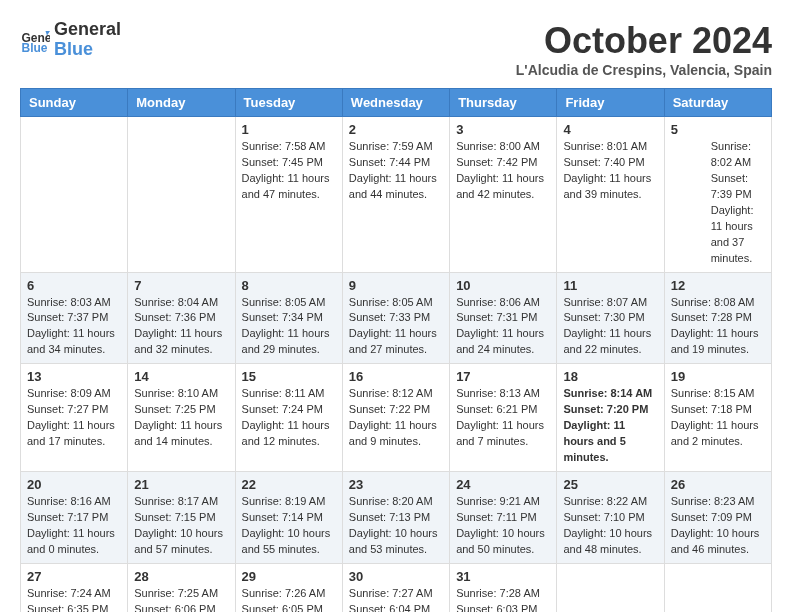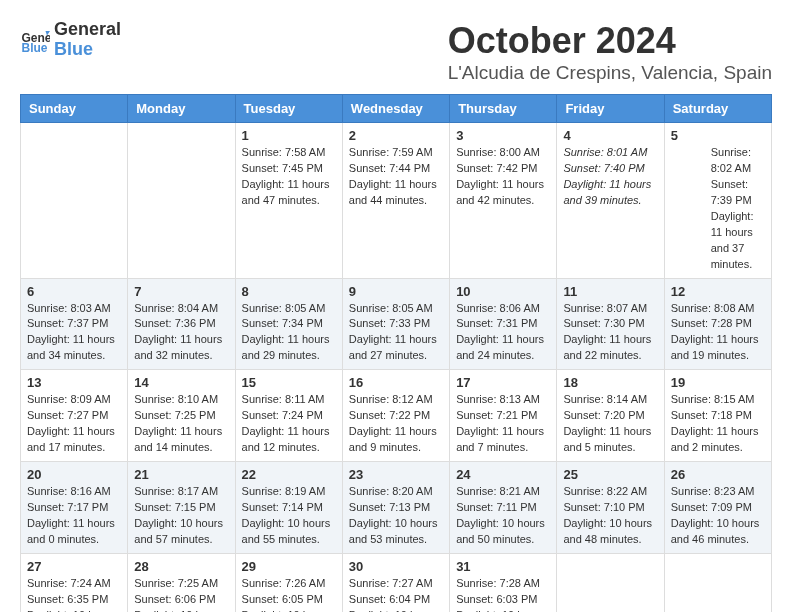--- a/index.html
+++ b/index.html
@@ -24,29 +24,31 @@
     .logo-text {
       display: flex;
       flex-direction: column;
       line-height: 1.1;
     }
     .logo-icon {
       width: 30px;
       height: 30px;
     }
     .title-area {
+      text-align: right;
     }
     .month-title {
       font-size: 36px;
       font-weight: bold;
       color: #333;
     }
     .location {
-      font-size: 19px;
+      font-size: 14px;
       color: #555;
+      font-weight: bold;
     }
     .calendar {
       width: 100%;
       border-collapse: collapse;
       border: 1px solid #ccc;
     }
     .calendar th {
       background-color: #4a90d9;
       color: #fff;
       text-align: left;
@@ -135,21 +137,21 @@
 Daylight: 11 hours and 44 minutes.</div>
         </td>
         <td>
           <span class="day-number">3</span>
           <div class="day-info" style="white-space: pre-line;">Sunrise: 8:00 AM
 Sunset: 7:42 PM
 Daylight: 11 hours and 42 minutes.</div>
         </td>
         <td>
           <span class="day-number">4</span>
-          <div class="day-info" style="white-space: pre-line; font-style: italic;">Sunrise: 8:01 AM
+          <div class="day-info" style="white-space: pre-line;">Sunrise: 8:01 AM
 Sunset: 7:40 PM
 Daylight: 11 hours and 39 minutes.</div>
         </td>
         <td>
           <span class="day-number">5</span>
           <div class="day-info" style="white-space: pre-line; margin-left: 40px;">Sunrise: 8:02 AM
 Sunset: 7:39 PM
 Daylight: 11 hours and 37 minutes.</div>
         </td>
       </tr>
@@ -218,26 +220,26 @@
         </td>
         <td>
           <span class="day-number">16</span>
           <div class="day-info" style="white-space: pre-line;">Sunrise: 8:12 AM
 Sunset: 7:22 PM
 Daylight: 11 hours and 9 minutes.</div>
         </td>
         <td>
           <span class="day-number">17</span>
           <div class="day-info" style="white-space: pre-line;">Sunrise: 8:13 AM
-Sunset: 7:21 PM
+Sunset: 6:21 PM
 Daylight: 11 hours and 7 minutes.</div>
         </td>
         <td>
           <span class="day-number">18</span>
-          <div class="day-info" style="white-space: pre-line;">Sunrise: 8:14 AM
+          <div class="day-info" style="white-space: pre-line; font-weight: bold;">Sunrise: 8:14 AM
 Sunset: 7:20 PM
 Daylight: 11 hours and 5 minutes.</div>
         </td>
         <td>
           <span class="day-number">19</span>
           <div class="day-info" style="white-space: pre-line;">Sunrise: 8:15 AM
 Sunset: 7:18 PM
 Daylight: 11 hours and 2 minutes.</div>
         </td>
       </tr>
@@ -261,21 +263,21 @@
 Daylight: 10 hours and 55 minutes.</div>
         </td>
         <td style="background-color: rgb(240, 244, 248);">
           <span class="day-number">23</span>
           <div class="day-info" style="white-space: pre-line;">Sunrise: 8:20 AM
 Sunset: 7:13 PM
 Daylight: 10 hours and 53 minutes.</div>
         </td>
         <td style="background-color: rgb(240, 244, 248);">
           <span class="day-number">24</span>
-          <div class="day-info" style="white-space: pre-line;">Sunrise: 8:21 AM
+          <div class="day-info" style="white-space: pre-line;">Sunrise: 9:21 AM
 Sunset: 7:11 PM
 Daylight: 10 hours and 50 minutes.</div>
         </td>
         <td style="background-color: rgb(240, 244, 248);">
           <span class="day-number">25</span>
           <div class="day-info" style="white-space: pre-line;">Sunrise: 8:22 AM
 Sunset: 7:10 PM
 Daylight: 10 hours and 48 minutes.</div>
         </td>
         <td style="background-color: rgb(240, 244, 248);">

